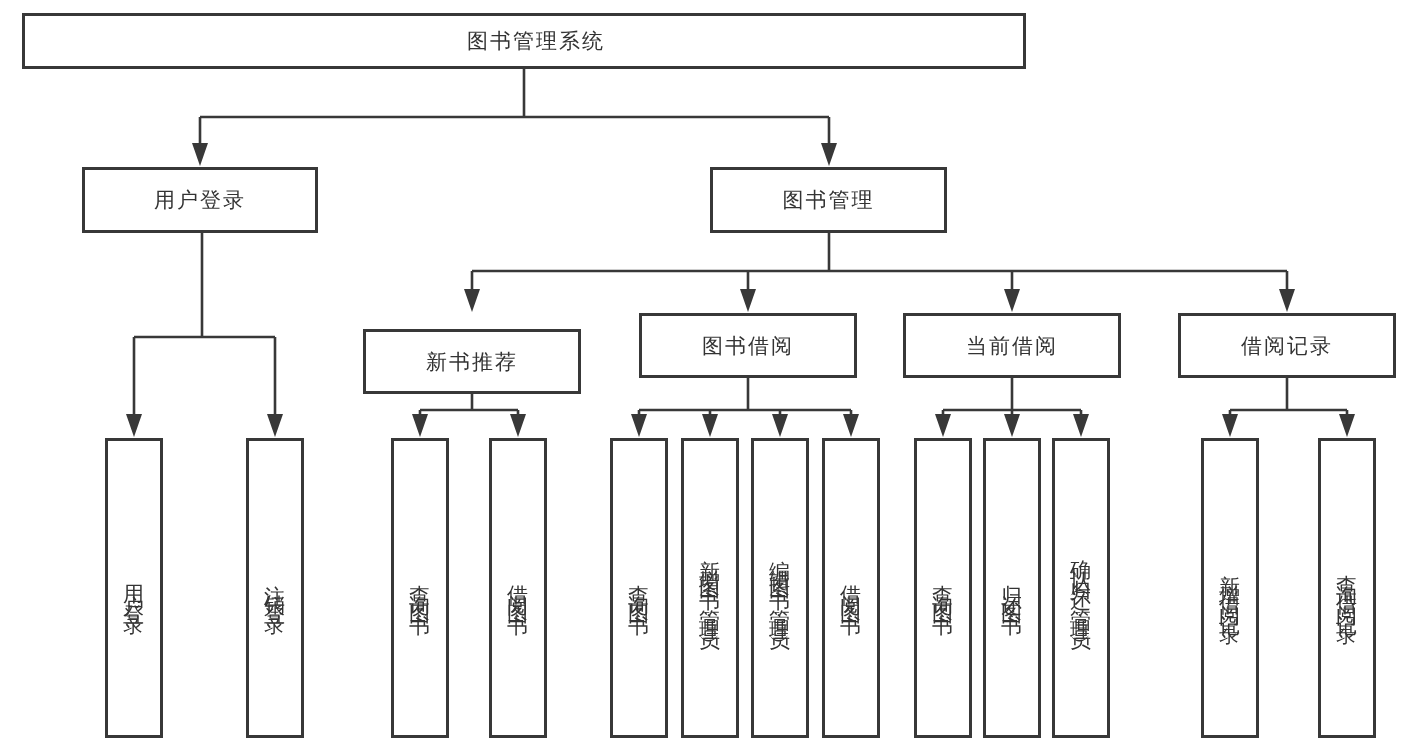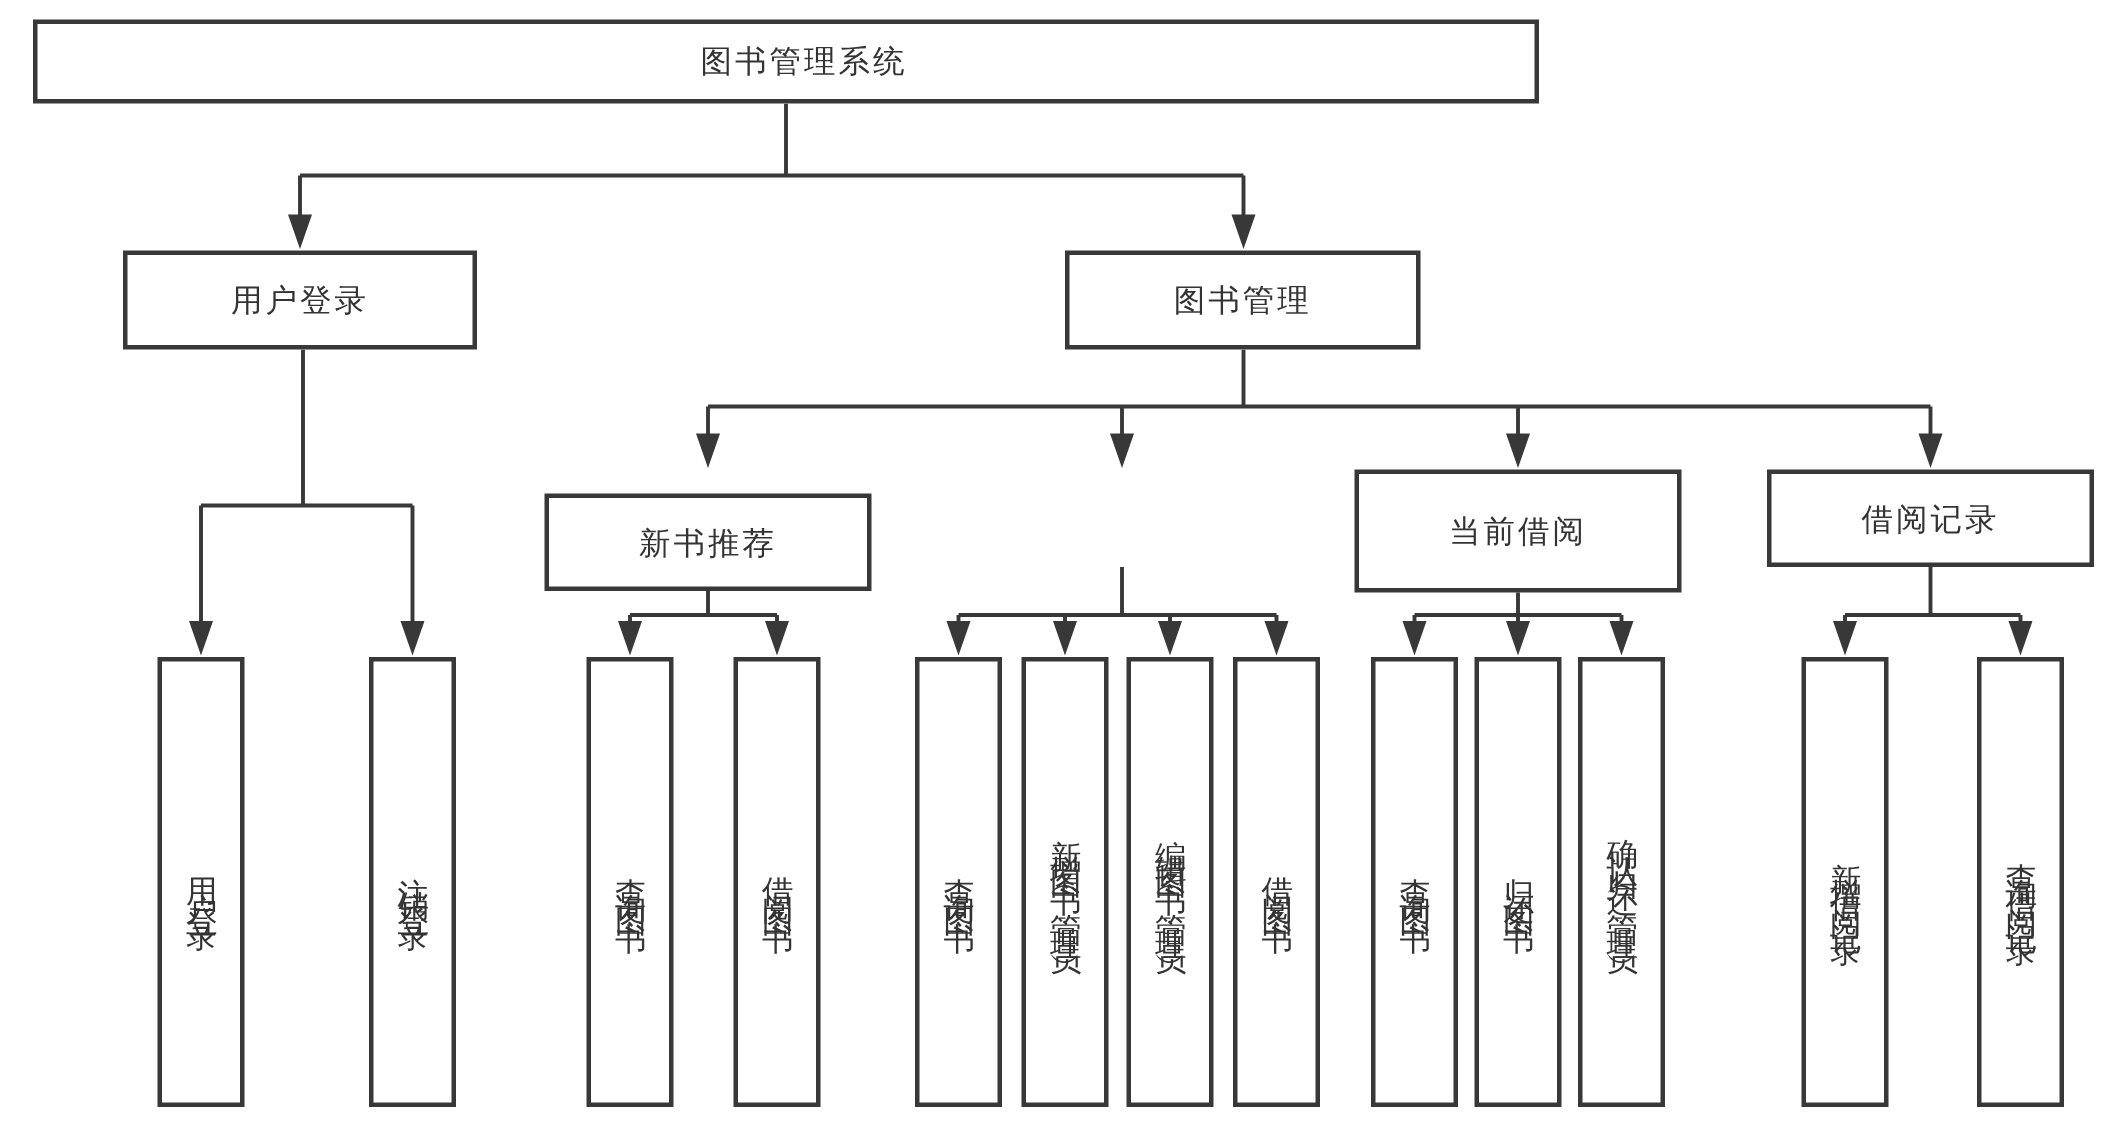--- a/index.html
+++ b/index.html
@@ -141,21 +141,24 @@
   <div class="hnode" style="left:82px;top:167px;width:236px;height:66px;">
     <span>用户登录</span>
   </div>
   <div class="hnode" style="left:710px;top:167px;width:237px;height:66px;">
     <span>图书管理</span>
   </div>
 
   <div class="hnode" style="left:363px;top:313px;width:218px;height:65px;margin-top:16px;">
     <span>新书推荐</span>
   </div>
-  <div class="hnode" style="left:903px;top:313px;width:218px;height:82px;">
+  <div class="hnode" style="left:639px;top:313px;width:218px;height:65px;">
+    <span>图书借阅</span>
+  </div>
+  <div class="hnode" style="left:903px;top:313px;width:218px;height:65px;">
     <span>当前借阅</span>
   </div>
   <div class="hnode" style="left:1178px;top:313px;width:218px;height:65px;">
     <span>借阅记录</span>
   </div>
 
   <div class="leaf" style="left:105px;">
     <span>用户登录</span>
   </div>
   <div class="leaf" style="left:246px;">

